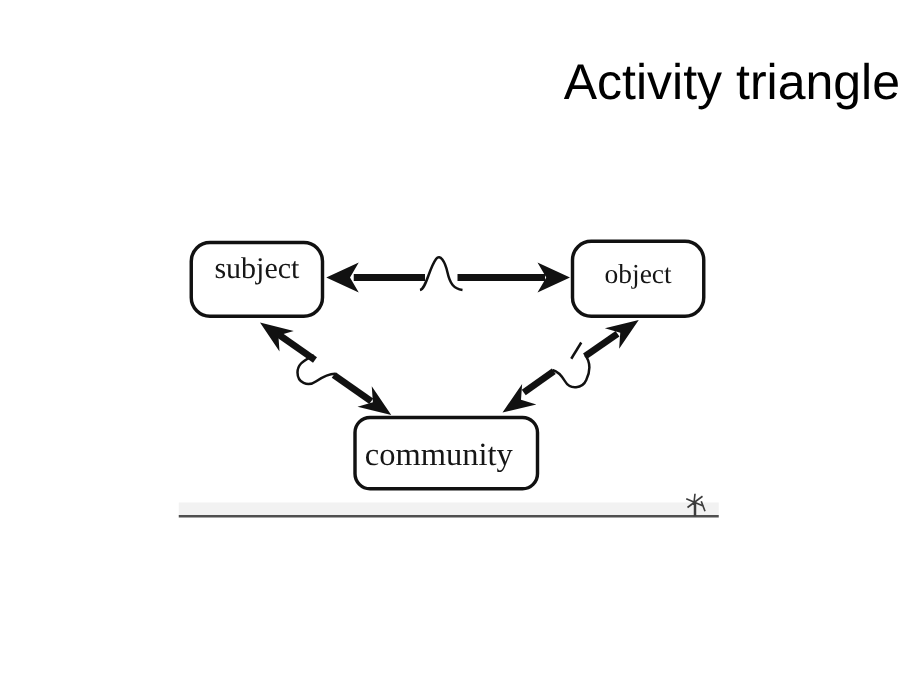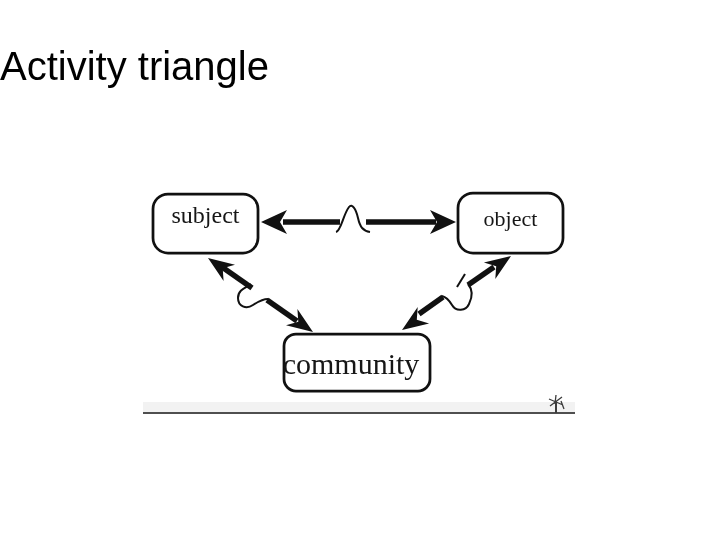--- a/index.html
+++ b/index.html
@@ -11,21 +11,21 @@
   .slide {
     position: relative;
     width: 720px; height: 540px;
     background: #ffffff;
     overflow: hidden;
   }
   .slide-title {
     position: absolute;
     top: 44px; left: 0;
     width: 100%;
-    text-align: left;
+    text-align: right;
     font-size: 40px;
     line-height: 44px;
     color: #000000;
     font-weight: 400;
   }
   .diagram {
     position: absolute;
     inset: 0;
   }
   .diagram svg {
@@ -35,21 +35,21 @@
     height: 540px;
   }
   .node-label {
     position: absolute;
     font-family: "Liberation Serif", serif;
     color: #161616;
     text-align: center;
   }
   .label-subject   { left: 153px; top: 204px; width: 105px; font-size: 24px; line-height: 22px; }
   .label-object    { left: 458px; top: 207px; width: 105px; font-size: 22px; line-height: 24px; text-align: center; }
-  .label-community { left: 280px; top: 352px; width: 142px; font-size: 30px; line-height: 24px; }
+  .label-community { left: 280px; top: 352px; width: 142px; font-size: 26px; line-height: 24px; }
 </style>
 </head>
 <body>
 
 <div class="slide">
 
   <div class="slide-title">Activity triangle</div>
 
   <div class="diagram">
 

